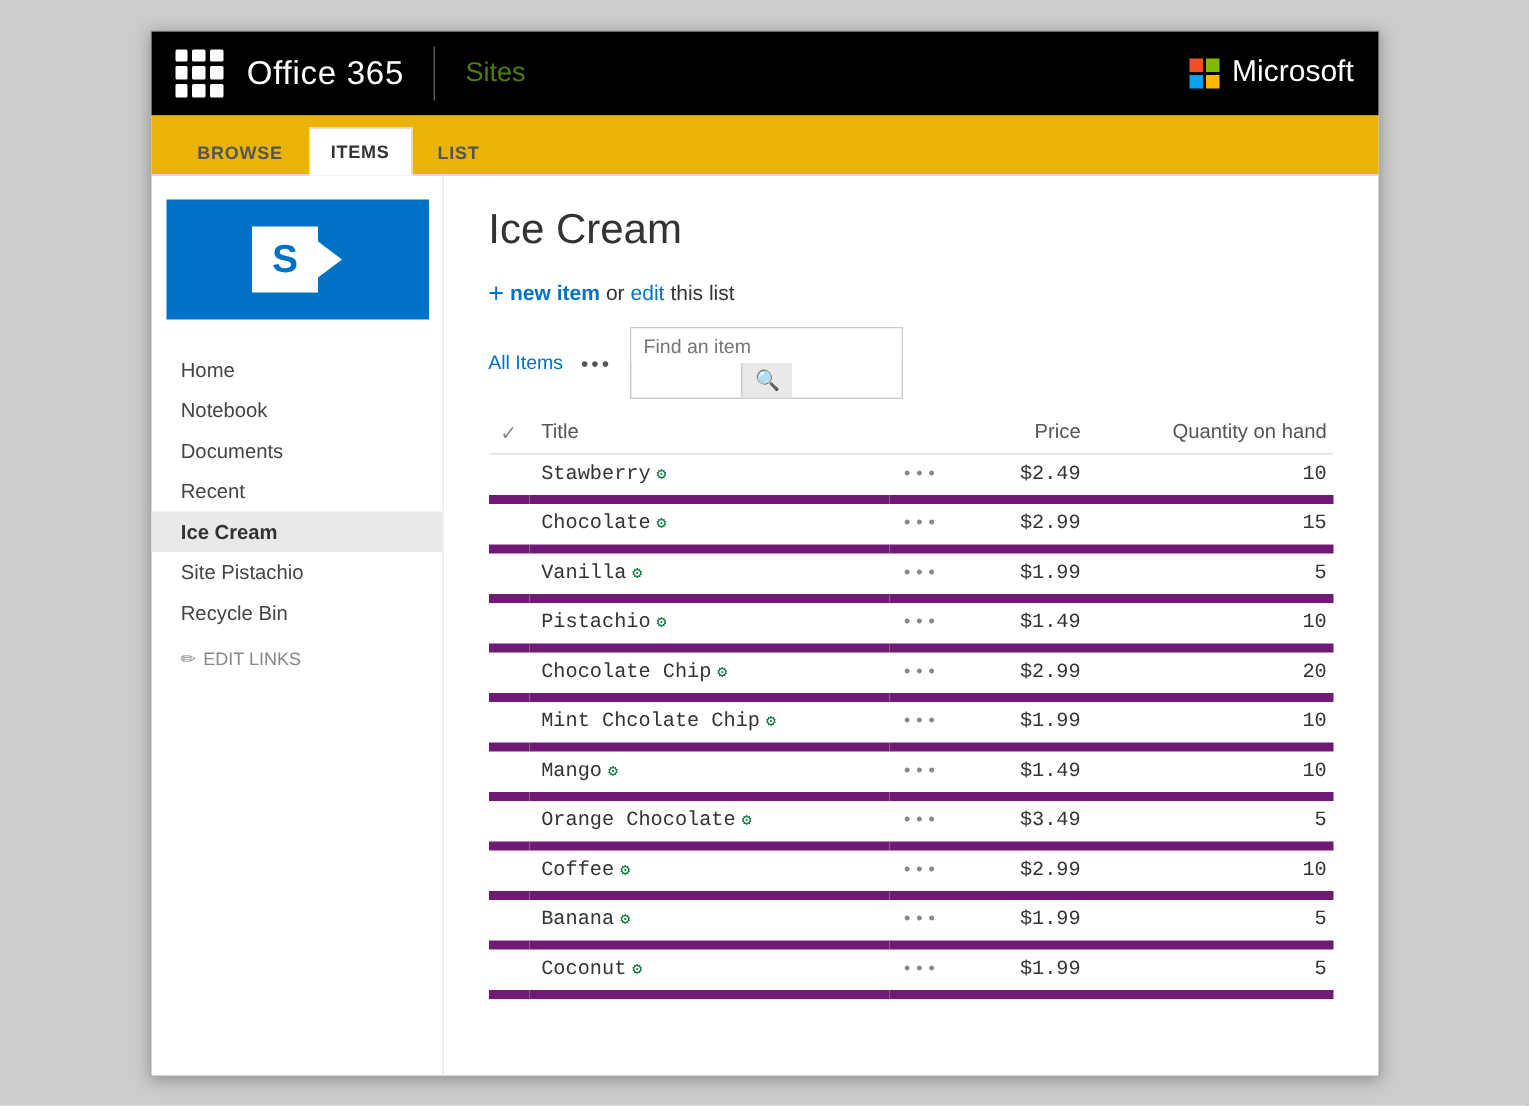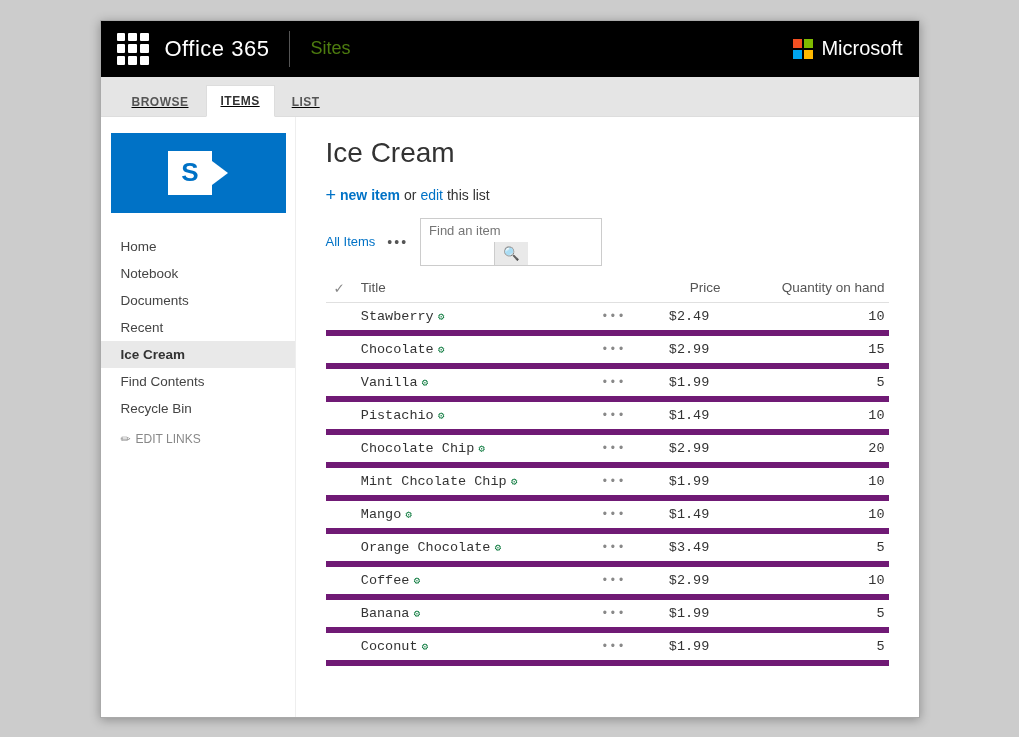--- a/index.html
+++ b/index.html
@@ -75,27 +75,26 @@
     .ms-logo span:nth-child(2) { background: #7fba00; }
     .ms-logo span:nth-child(3) { background: #00a4ef; }
     .ms-logo span:nth-child(4) { background: #ffb900; }
     .ms-name {
       color: #fff;
       font-size: 20px;
       font-weight: 400;
     }
     
     .ribbon {
-      background: #e5e5e5;
+      background: #eab308;
       border-bottom: 1px solid #ddd;
       padding: 0 16px;
       display: flex;
       align-items: flex-end;
       height: 40px;
-      text-decoration: underline;
     }
     .ribbon-tab {
       padding: 8px 14px;
       font-size: 12px;
       font-weight: 600;
       color: #555;
       letter-spacing: 0.5px;
       cursor: pointer;
       border: 1px solid transparent;
       border-bottom: none;
@@ -281,21 +280,21 @@
     .items-table th.check-col { width: 24px; color: #888; }
     .items-table th.price-col { text-align: right; }
     .items-table th.qty-col { text-align: right; padding-right: 4px; }
     .items-table td {
       padding: 6px 8px;
       border-bottom: 6px solid #701a75;
       color: #333;
       font-family: Liberation Mono, monospace;
     }
     .items-table td.check-col { color: #888; text-align: center; }
-    .items-table td.price-col { text-align: center; }
+    .items-table td.price-col { text-align: right; }
     .items-table td.qty-col { text-align: right; padding-right: 4px; }
     .item-name-cell {
       display: flex;
       align-items: center;
       gap: 4px;
     }
     .item-name-link { color: #333; cursor: pointer; }
     .gear-icon { color: #107c41; font-size: 11px; cursor: pointer; }
     .row-dots { color: #888; letter-spacing: 1px; font-size: 12px; cursor: pointer; }
   </style>
@@ -346,21 +345,21 @@
             </div>
           <div class="sp-arrow"></div>
         </div>
       </div>
       <nav class="sidebar-nav">
         <a href="#">Home</a>
         <a href="#">Notebook</a>
         <a href="#">Documents</a>
         <a href="#">Recent</a>
         <a href="#" class="active">Ice Cream</a>
-        <a href="#">Find Contents</a>
+        <a href="#">Site Pistachio</a>
         <a href="#">Recycle Bin</a>
       </nav>
       <div class="edit-links">
         <span class="pencil-icon">✏</span>
         <span>EDIT LINKS</span>
       </div>
     </div>
 
     <div class="content">
       <h1 class="page-title">Ice Cream</h1>

